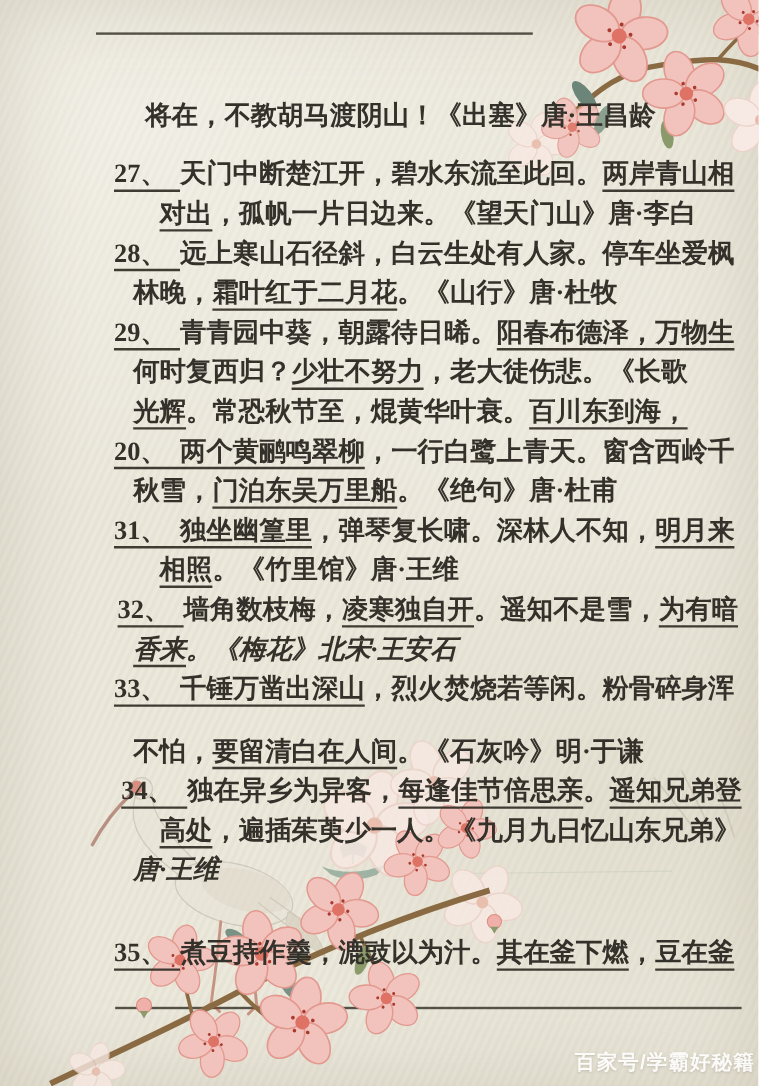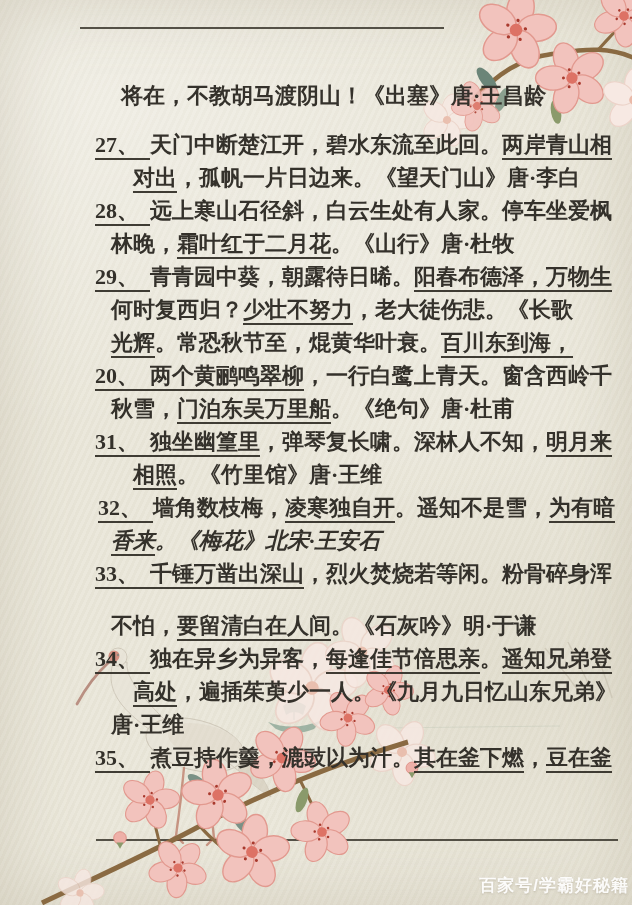--- a/index.html
+++ b/index.html
@@ -156,21 +156,21 @@
       <div class="poem-row" style="padding-left: 16px;"><span class="seg">何时复西归？</span><span class="seg u">少壮不努力</span><span class="seg">，老大徒伤悲。《长歌</span></div>
       <div class="poem-row" style="padding-left: 16px;"><span class="seg u">光辉</span><span class="seg">。常恐秋节至，焜黄华叶衰。</span><span class="seg u">百川东到海，</span></div>
       <div class="poem-row" style="padding-left: 0px;"><span class="seg u">20、 两个黄鹂鸣翠柳</span><span class="seg">，一行白鹭上青天。窗含西岭千</span></div>
       <div class="poem-row" style="padding-left: 16px;"><span class="seg">秋雪，</span><span class="seg u">门泊东吴万里船</span><span class="seg">。《绝句》唐·杜甫</span></div>
       <div class="poem-row" style="padding-left: 0px;"><span class="seg u">31、 独坐幽篁里</span><span class="seg">，弹琴复长啸。深林人不知，</span><span class="seg u">明月来</span></div>
       <div class="poem-row" style="padding-left: 38px;"><span class="seg u">相照</span><span class="seg">。《竹里馆》唐·王维</span></div>
       <div class="poem-row" style="padding-left: 0px; text-align: center;"><span class="seg u">32、 </span><span class="seg">墙角数枝梅，</span><span class="seg u">凌寒独自开</span><span class="seg">。遥知不是雪，</span><span class="seg u">为有暗</span></div>
       <div class="poem-row" style="padding-left: 16px; font-style: italic;"><span class="seg u">香来</span><span class="seg">。《梅花》北宋·王安石</span></div>
       <div class="poem-row" style="padding-left: 0px;"><span class="seg u">33、 千锤万凿出深山</span><span class="seg">，烈火焚烧若等闲。粉骨碎身浑</span></div>
       <div class="poem-row" style="padding-left: 16px; margin-top: 19px;"><span class="seg">不怕，</span><span class="seg u">要留清白在人间</span><span class="seg">。《石灰吟》明·于谦</span></div>
-      <div class="poem-row" style="padding-left: 0px;"><span class="seg u">34、 </span><span class="seg">独在异乡为异客，</span><span class="seg u">每逢佳节倍思亲</span><span class="seg">。</span><span class="seg u">遥知兄弟登</span></div>
+      <div class="poem-row" style="padding-left: 0px; text-align: right;"><span class="seg u">34、 </span><span class="seg">独在异乡为异客，</span><span class="seg u">每逢佳节倍思亲</span><span class="seg">。</span><span class="seg u">遥知兄弟登</span></div>
       <div class="poem-row" style="padding-left: 38px;"><span class="seg u">高处</span><span class="seg">，遍插茱萸少一人。《九月九日忆山东兄弟》</span></div>
-      <div class="poem-row" style="padding-left: 16px;"><span class="seg">唐·王维</span></div>
-      <div class="poem-row" style="padding-left: 0px;"><span class="seg u">35、 </span><span class="seg">煮豆持作羹，漉豉以为汁。</span><span class="seg u">其在釜下燃</span><span class="seg">，</span><span class="seg u">豆在釜</span></div>
+      <div class="poem-row" style="padding-left: 16px; font-style: italic;"><span class="seg">唐·王维</span></div>
+      <div class="poem-row" style="padding-left: 0px; margin-top: 36px;"><span class="seg u">35、 </span><span class="seg">煮豆持作羹，漉豉以为汁。</span><span class="seg u">其在釜下燃</span><span class="seg">，</span><span class="seg u">豆在釜</span></div>
     </div>
 
   <div class="watermark">百家号/学霸好秘籍</div>
 
 </div>
 
 </body></html>

